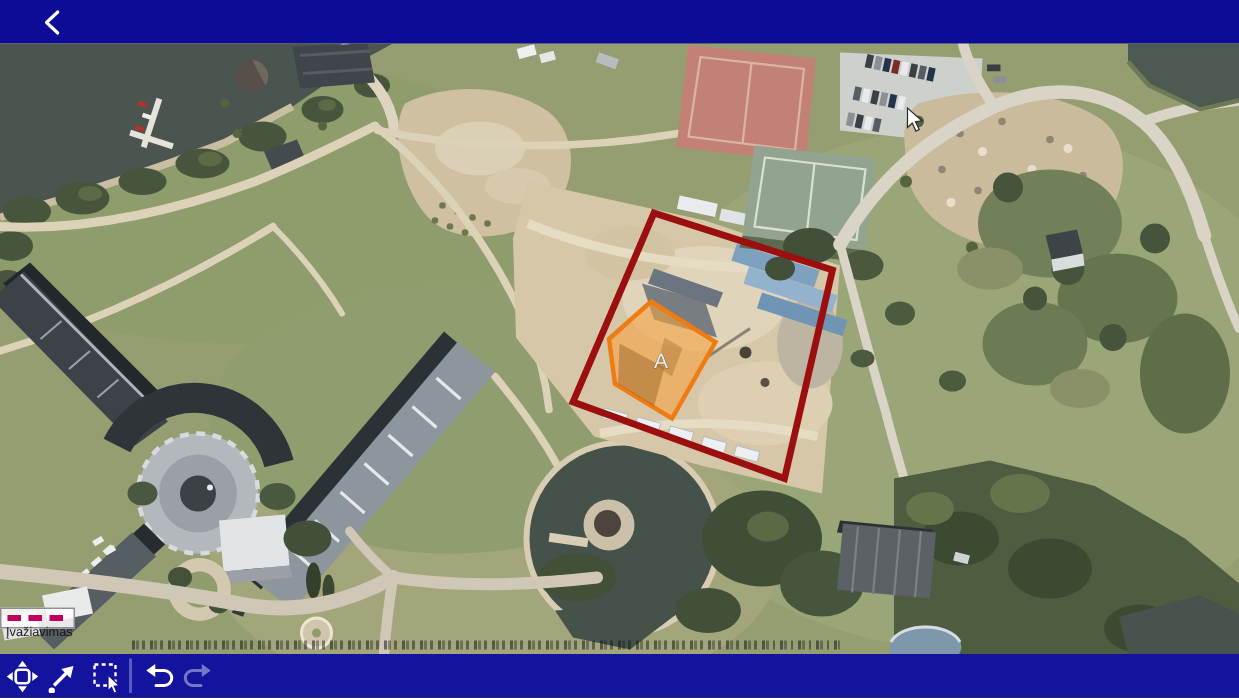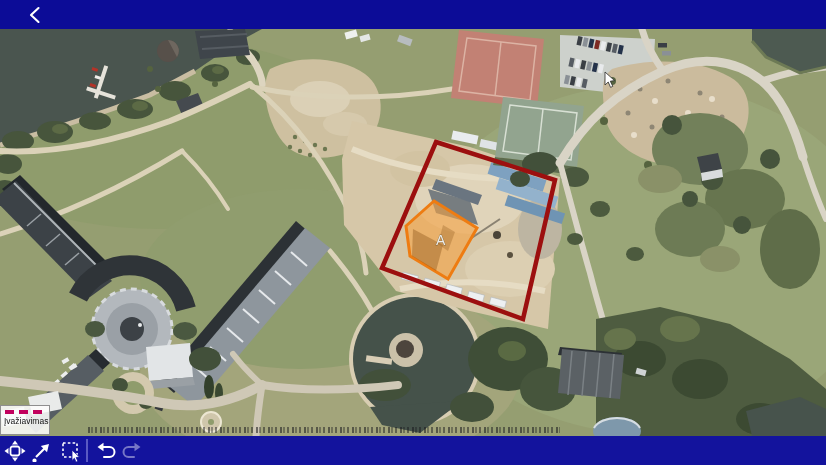--- a/index.html
+++ b/index.html
@@ -6,21 +6,21 @@
   .screen{position:relative;width:826px;height:465px;overflow:hidden;
           font-family:"Liberation Sans",sans-serif;background:#0d0d9a;}
   
   .top-bar{position:absolute;top:0;left:0;width:826px;height:29px;background:#0c0c97;}
   .back-btn{position:absolute;left:24px;top:3px;width:24px;height:24px;display:flex;
             align-items:center;justify-content:center;cursor:pointer;}
   
   .map{position:absolute;top:29px;left:0;width:826px;height:407px;overflow:hidden;background:#959e71;}
   .map svg.scene{position:absolute;top:0;left:0;}
   
-  .legend{position:absolute;left:0;top:376px;width:50px;height:30px;box-sizing:border-box;
+  .legend{position:absolute;left:0;top:376px;width:50px;height:14px;box-sizing:border-box;
           background:rgba(253,253,252,.88);border:1px solid #8f8f8f;padding:3px 2px 2px 3px;}
   .legend-dashes{display:flex;gap:5px;margin:1px 0 3px 1px;}
   .legend-dash{width:9px;height:4px;background:#c1005c;}
   .legend-label{font-size:8.5px;color:#141414;line-height:1;white-space:nowrap;}
   
   .attrib{position:absolute;left:88px;top:398px;width:472px;height:6px;opacity:.75;
     background:repeating-linear-gradient(90deg, rgba(25,25,30,.75) 0 2px, rgba(25,25,30,0) 2px 3px,
       rgba(25,25,30,.5) 3px 5px, rgba(25,25,30,0) 5px 7px, rgba(25,25,30,.65) 7px 9px, rgba(25,25,30,0) 9px 12px);}
   
   .bottom-bar{position:absolute;bottom:0;left:0;width:826px;height:29px;background:#13139d;}

